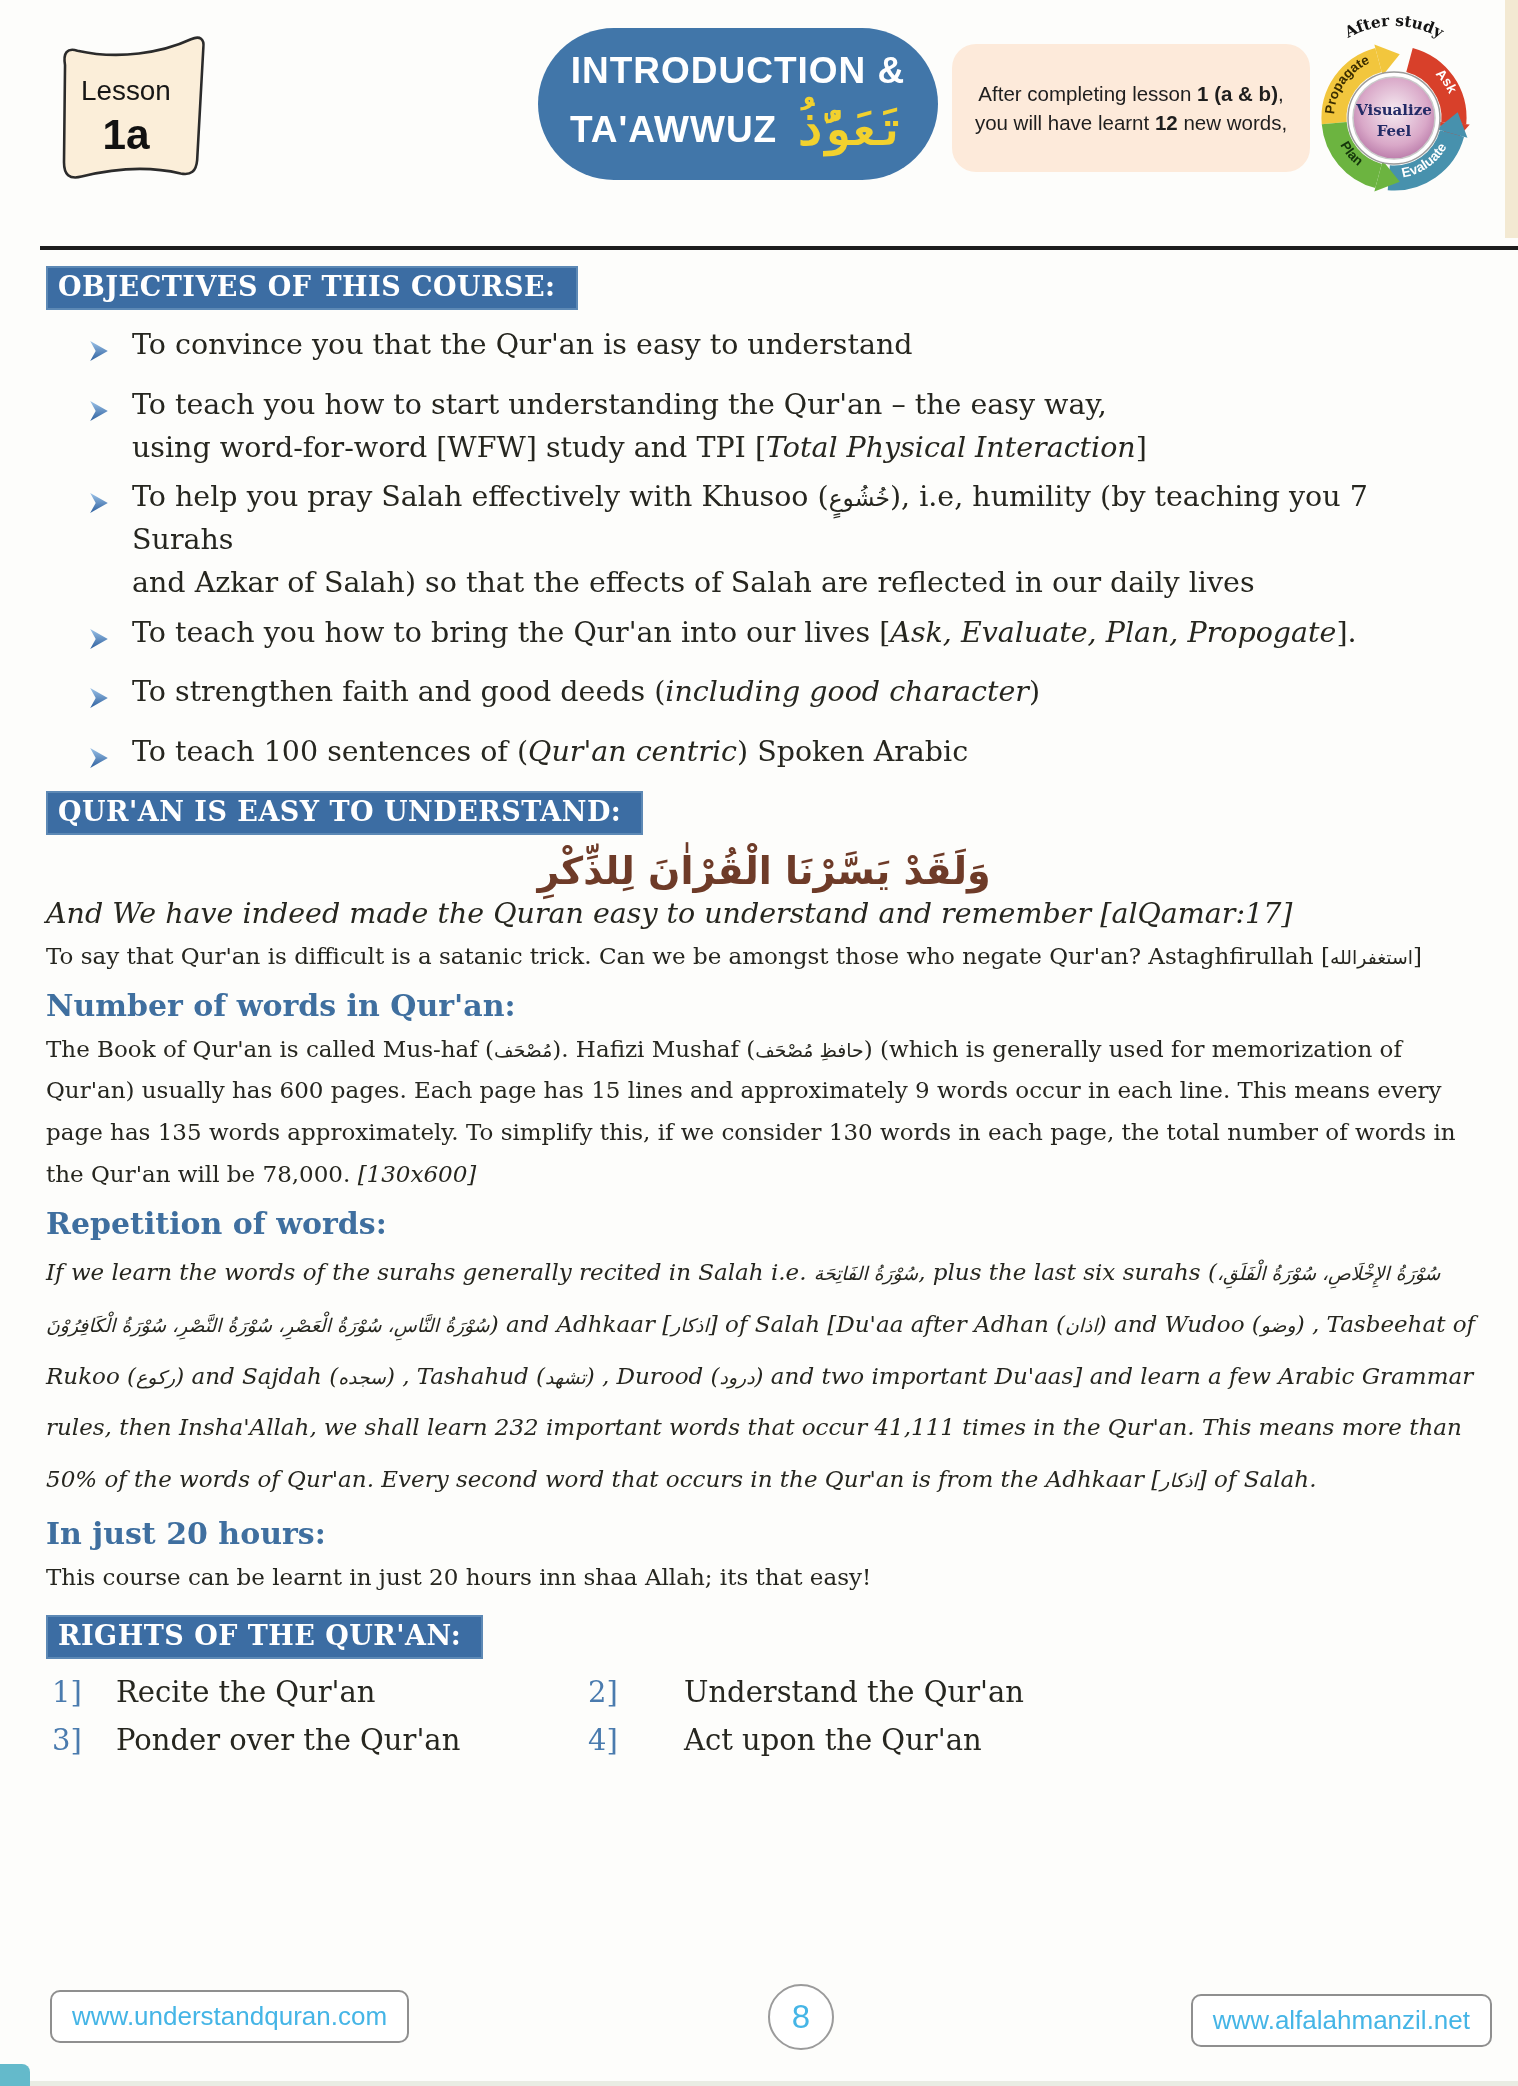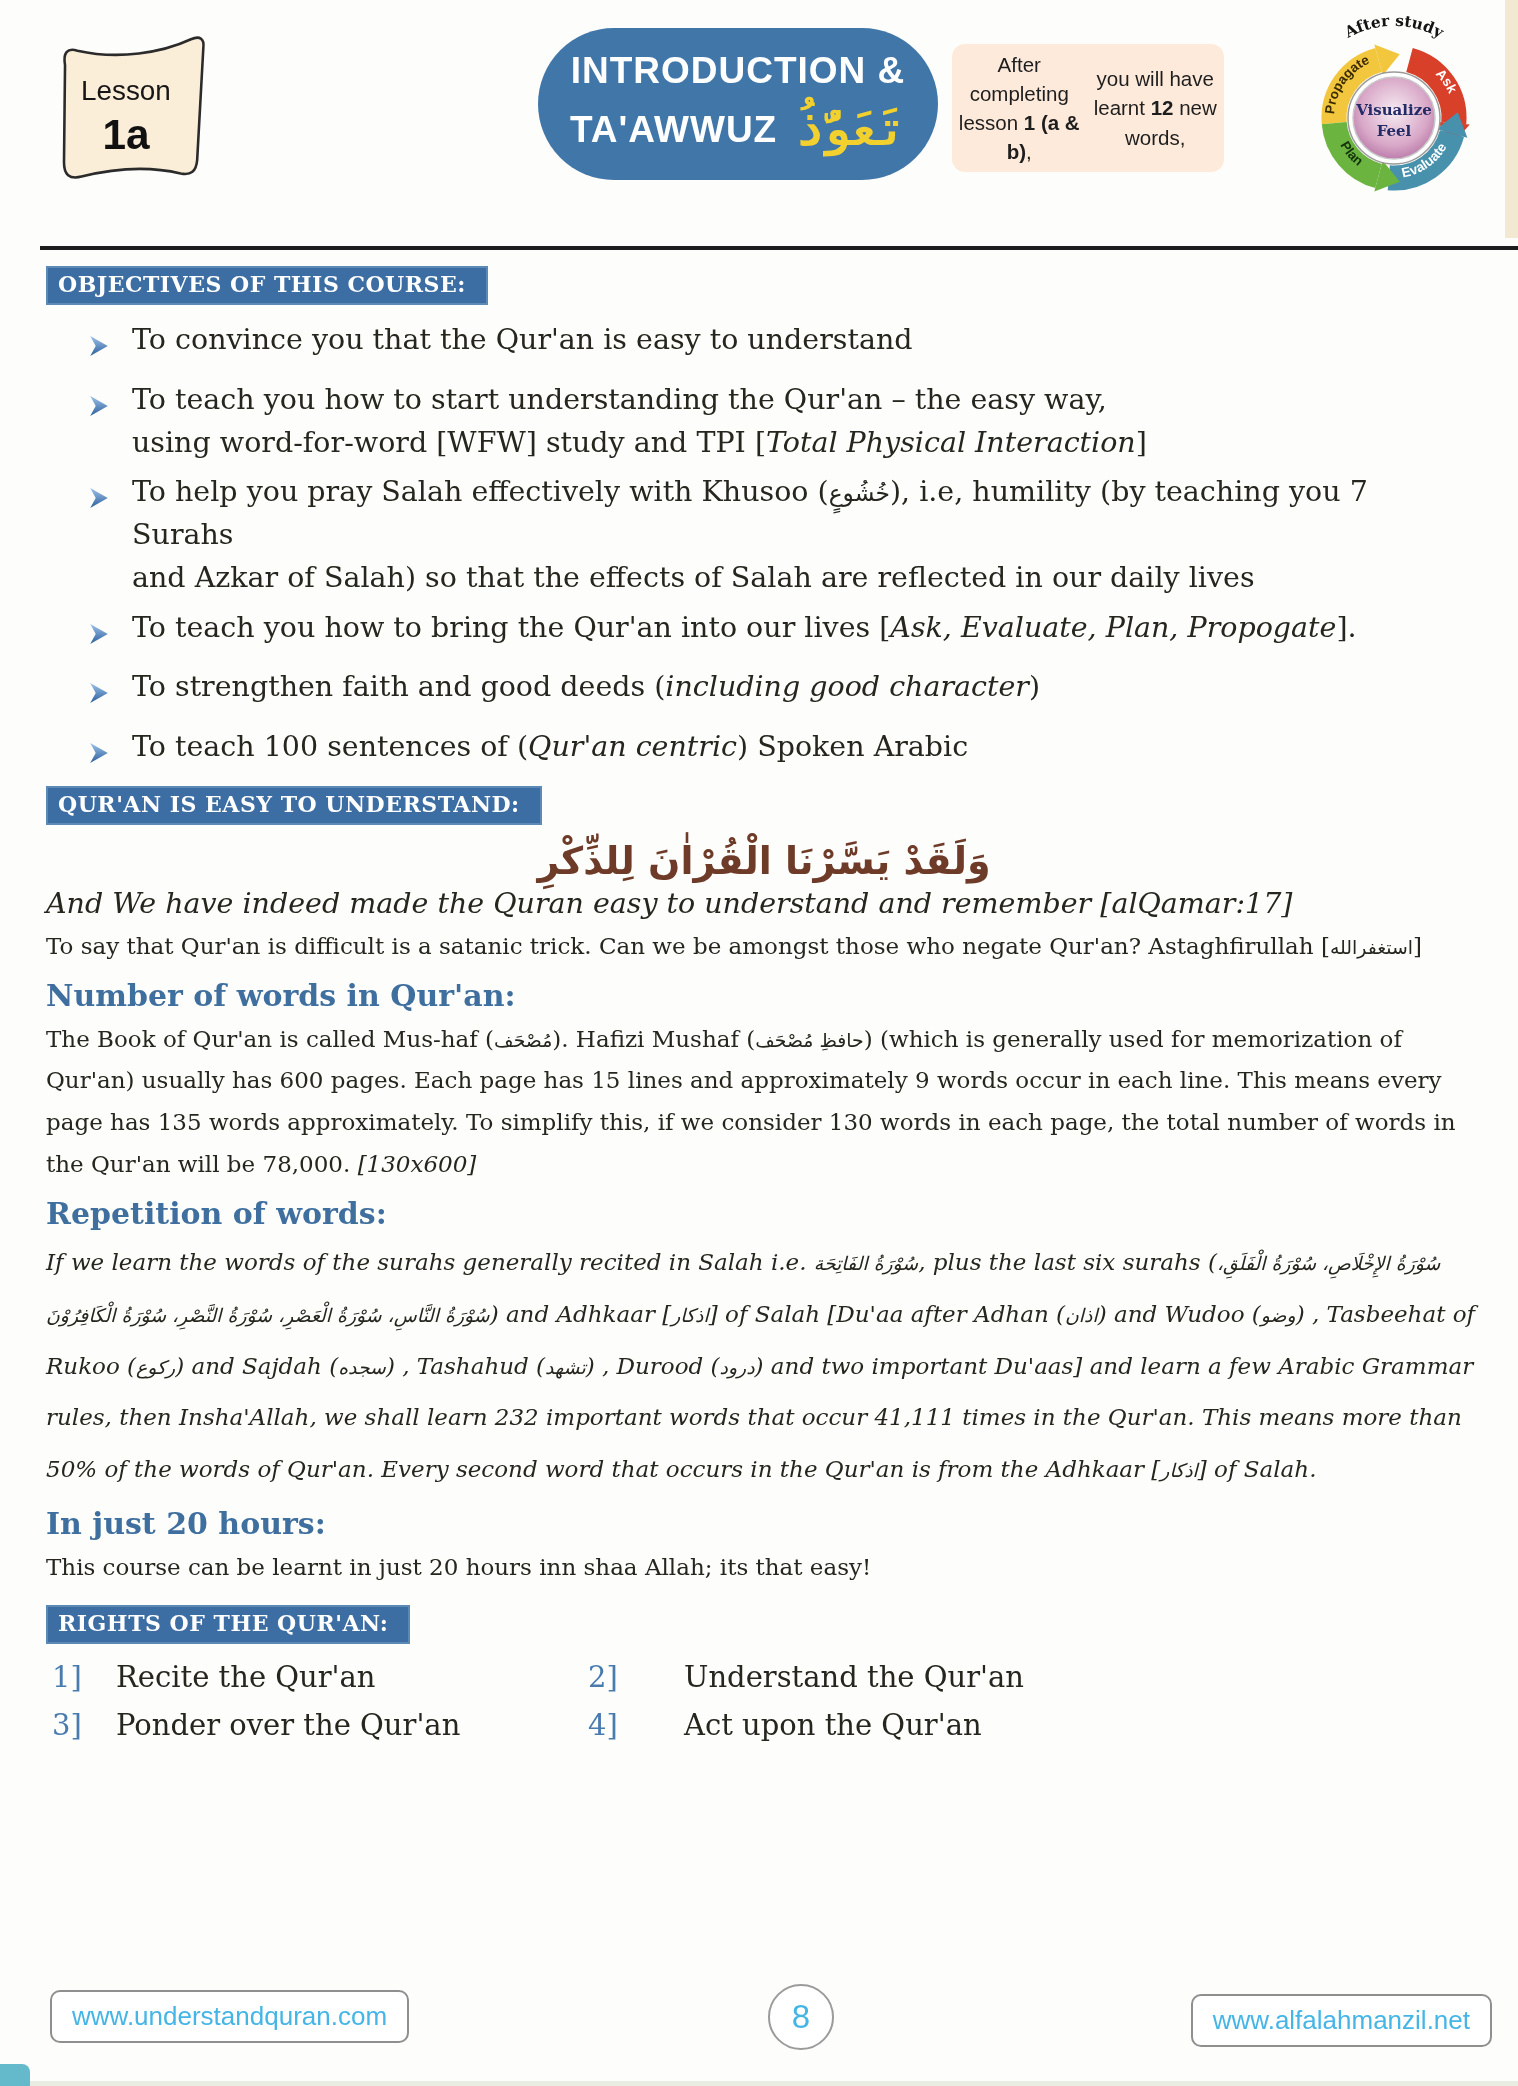--- a/index.html
+++ b/index.html
@@ -15,37 +15,37 @@
   .title-pill{
     left:538px;top:28px;width:400px;height:152px;background:#4176a9;
     border-radius:78px;display:flex;flex-direction:column;justify-content:center;
     align-items:center;color:#fff;font-family:"Liberation Sans",sans-serif;
     font-weight:bold;
   }
   .title-pill .l1{font-size:37px;letter-spacing:1px;}
   .title-pill .l2{font-size:37px;letter-spacing:1px;display:flex;align-items:center;gap:18px;margin-top:10px;}
   .title-pill .ar-y{color:#f2d12e;font-size:46px;font-family:Liberation Mono, monospace;font-weight:bold;}
   .info-box{
-    left:952px;top:44px;width:272px;height:128px;background:#fdeada;border-radius:13px;
-    display:flex;justify-content:center;align-items:center;
+    left:952px;top:44px;width:358px;height:128px;background:#fdeada;border-radius:24px;
+    display:flex;flex-direction:column;justify-content:center;align-items:center;
     font-family:"Liberation Sans",sans-serif;font-size:20.5px;line-height:1.42;color:#1e1e1e;
     text-align:center;
   }
   .cycle{left:1288px;top:8px;width:212px;height:196px;z-index:1;}
   .cycle svg{width:100%;height:100%;}
   
   .edge-right{position:absolute;right:0;top:0;width:13px;height:238px;background:#f3e9d2;}
   .edge-bl{position:absolute;left:0;top:2064px;width:30px;height:22px;background:#49aec2;border-radius:0 8px 0 0;opacity:.85;}
   .edge-bottom{position:absolute;left:30px;bottom:0;width:100%;height:5px;background:#e9ece3;}
   
   .main{position:absolute;left:0;top:246px;width:100%;padding:0 36px 0 46px;box-sizing:border-box;}
   .rule{height:4px;background:#1d1d1d;margin:0 -36px 16px -6px;}
   .bar{
     display:inline-block;background:#3c6da3;color:#fff;font-weight:bold;
-    font-size:22px;padding:5px 22px 8px 12px;letter-spacing:.5px;
+    font-size:27px;padding:5px 22px 8px 12px;letter-spacing:.5px;
     box-shadow:0 0 0 2px #5d89b5 inset;
   }
   .obj-list{list-style:none;margin:14px 8px 0 0;padding:0 0 0 42px;}
   .obj-list li{display:flex;gap:22px;margin-bottom:7px;font-size:28.5px;line-height:1.5;}
   .obj-list .aicon{flex:0 0 auto;margin-top:10px;}
   .verse{ text-align:center;font-size:38px;color:#6e3b28;margin:14px 0 4px 0;
     font-family:"DejaVu Sans",sans-serif;font-weight:bold;}
   .vtrans{text-align:left;font-size:28.5px;margin:2px 0 6px 0;}
   .para{font-size:23px;line-height:1.82;margin:0 0 2px 0;}
   .para.sp{line-height:2.25;font-style:italic;}

